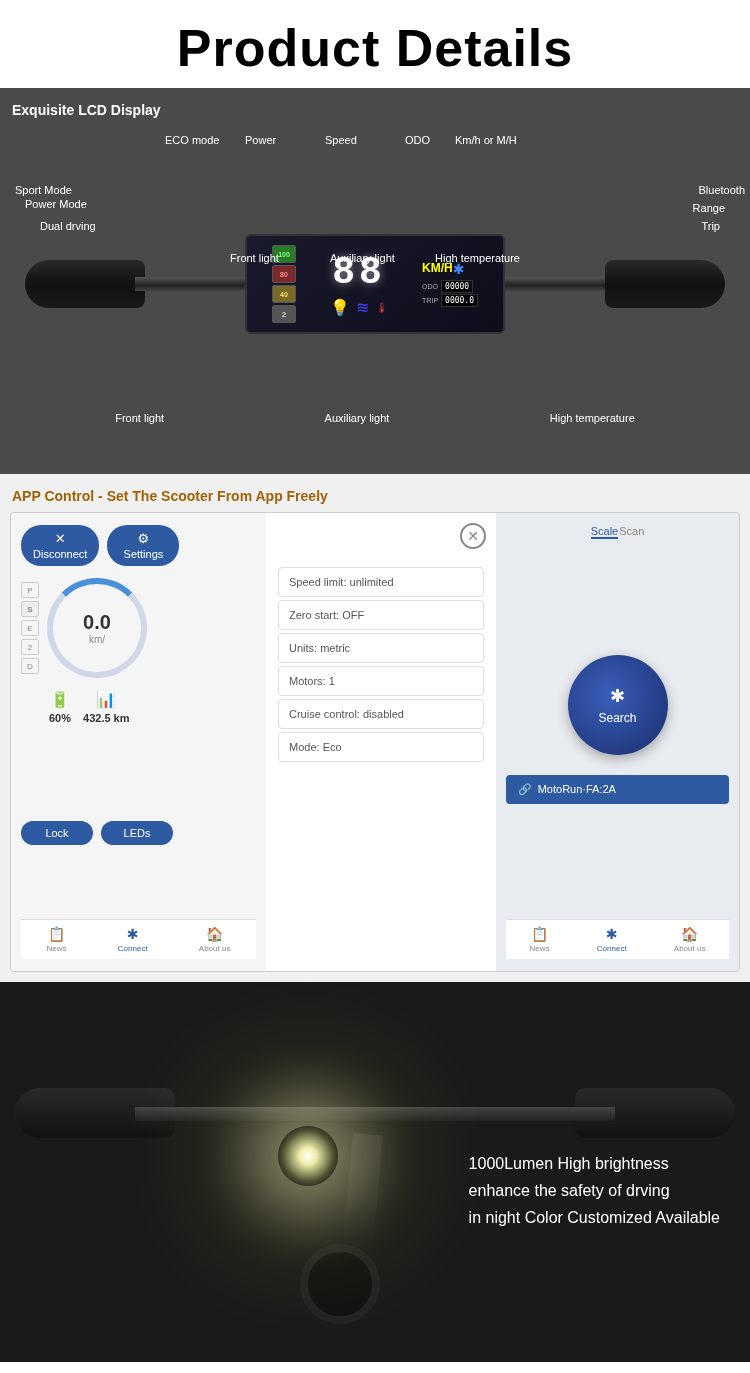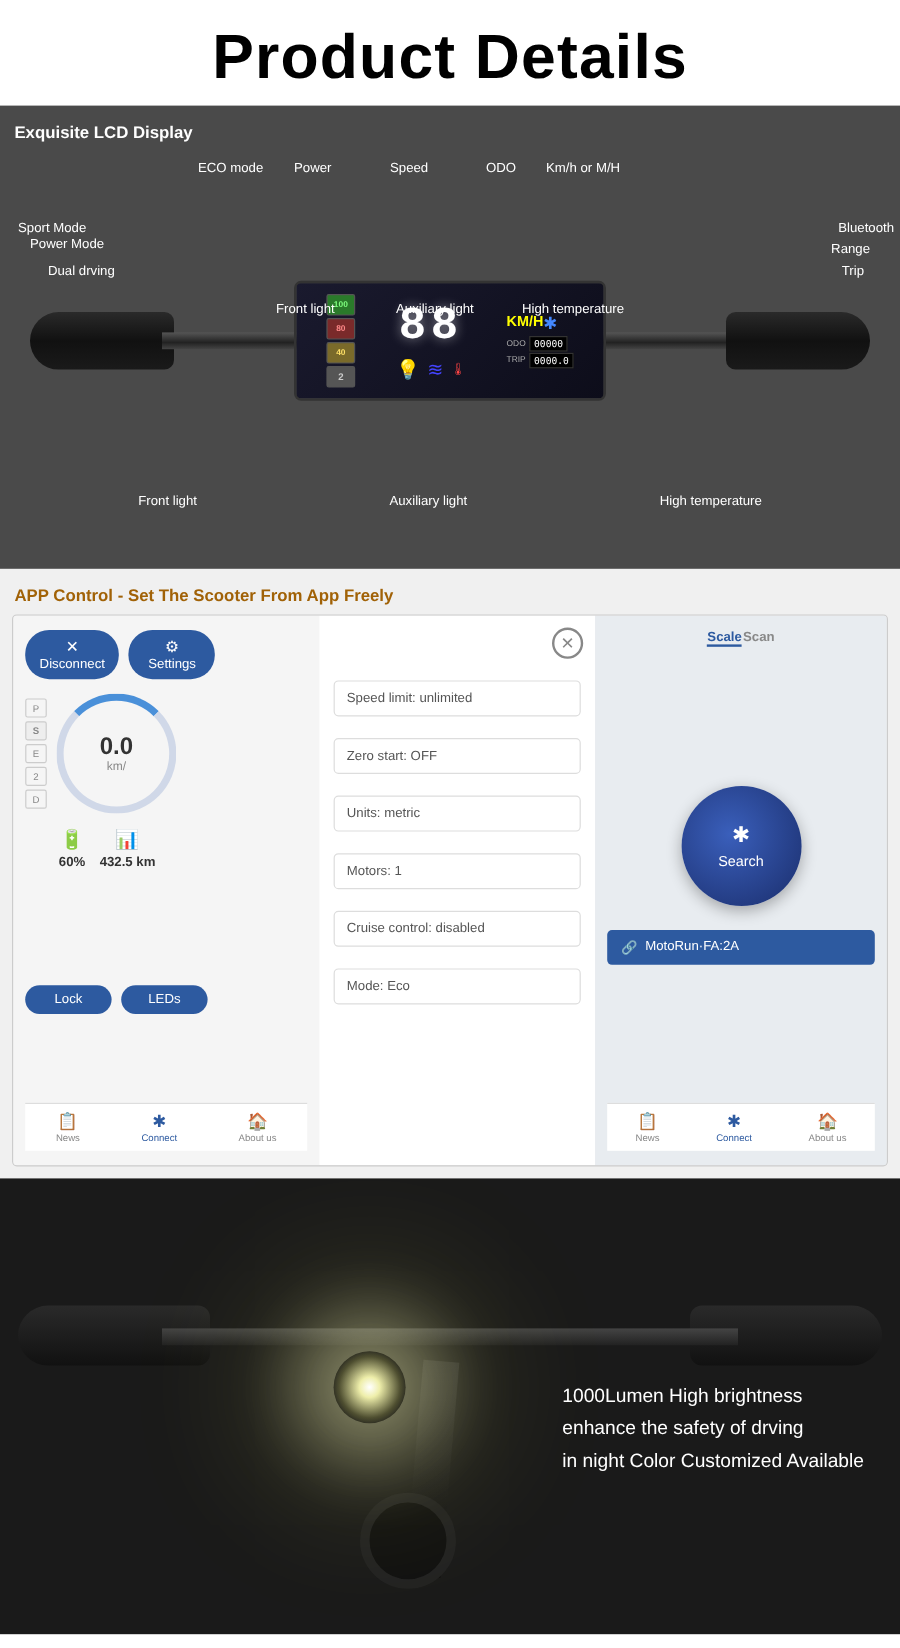--- a/index.html
+++ b/index.html
@@ -349,21 +349,21 @@
       align-items: center;
       justify-content: center;
       font-size: 14px;
       color: #888;
       cursor: pointer;
     }
     .settings-list {
       padding: 8px 12px;
       display: flex;
       flex-direction: column;
-      gap: 18px;
+      gap: 3px;
     }
     .setting-row {
       background: #fff;
       border: 1px solid #ddd;
       border-radius: 4px;
       padding: 8px 10px;
       font-size: 11px;
       color: #555;
     }
 
@@ -375,21 +375,20 @@
       flex-direction: column;
       align-items: center;
       padding: 12px 10px;
       gap: 16px;
     }
     .app-right-tabs {
       display: flex;
       gap: 1px;
       width: 100%;
       justify-content: center;
-      font-weight: bold;
     }
     .tab-label {
       font-size: 11px;
       color: #888;
       cursor: pointer;
     }
     .tab-label.active {
       color: #2d5aa0;
       border-bottom: 2px solid #2d5aa0;
     }

